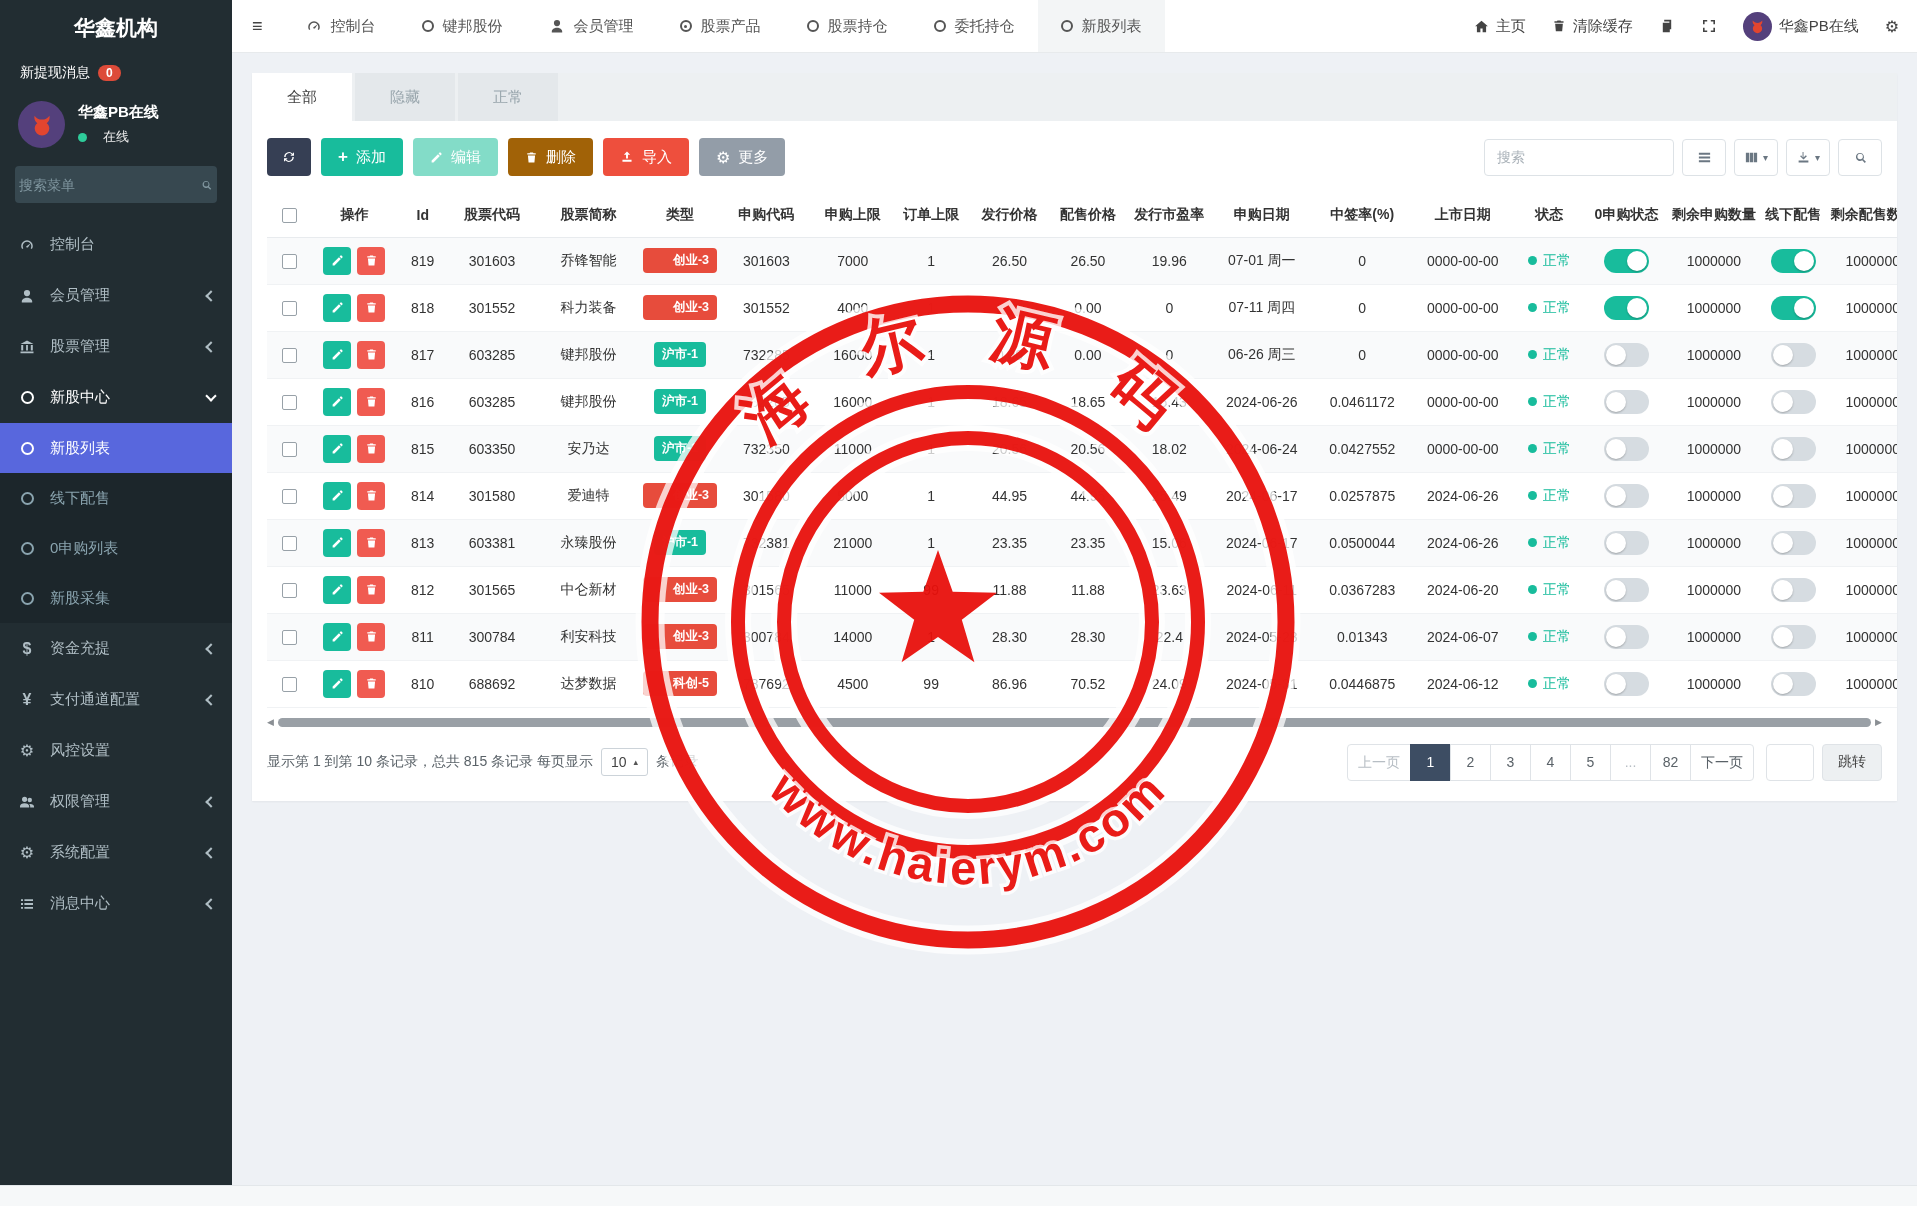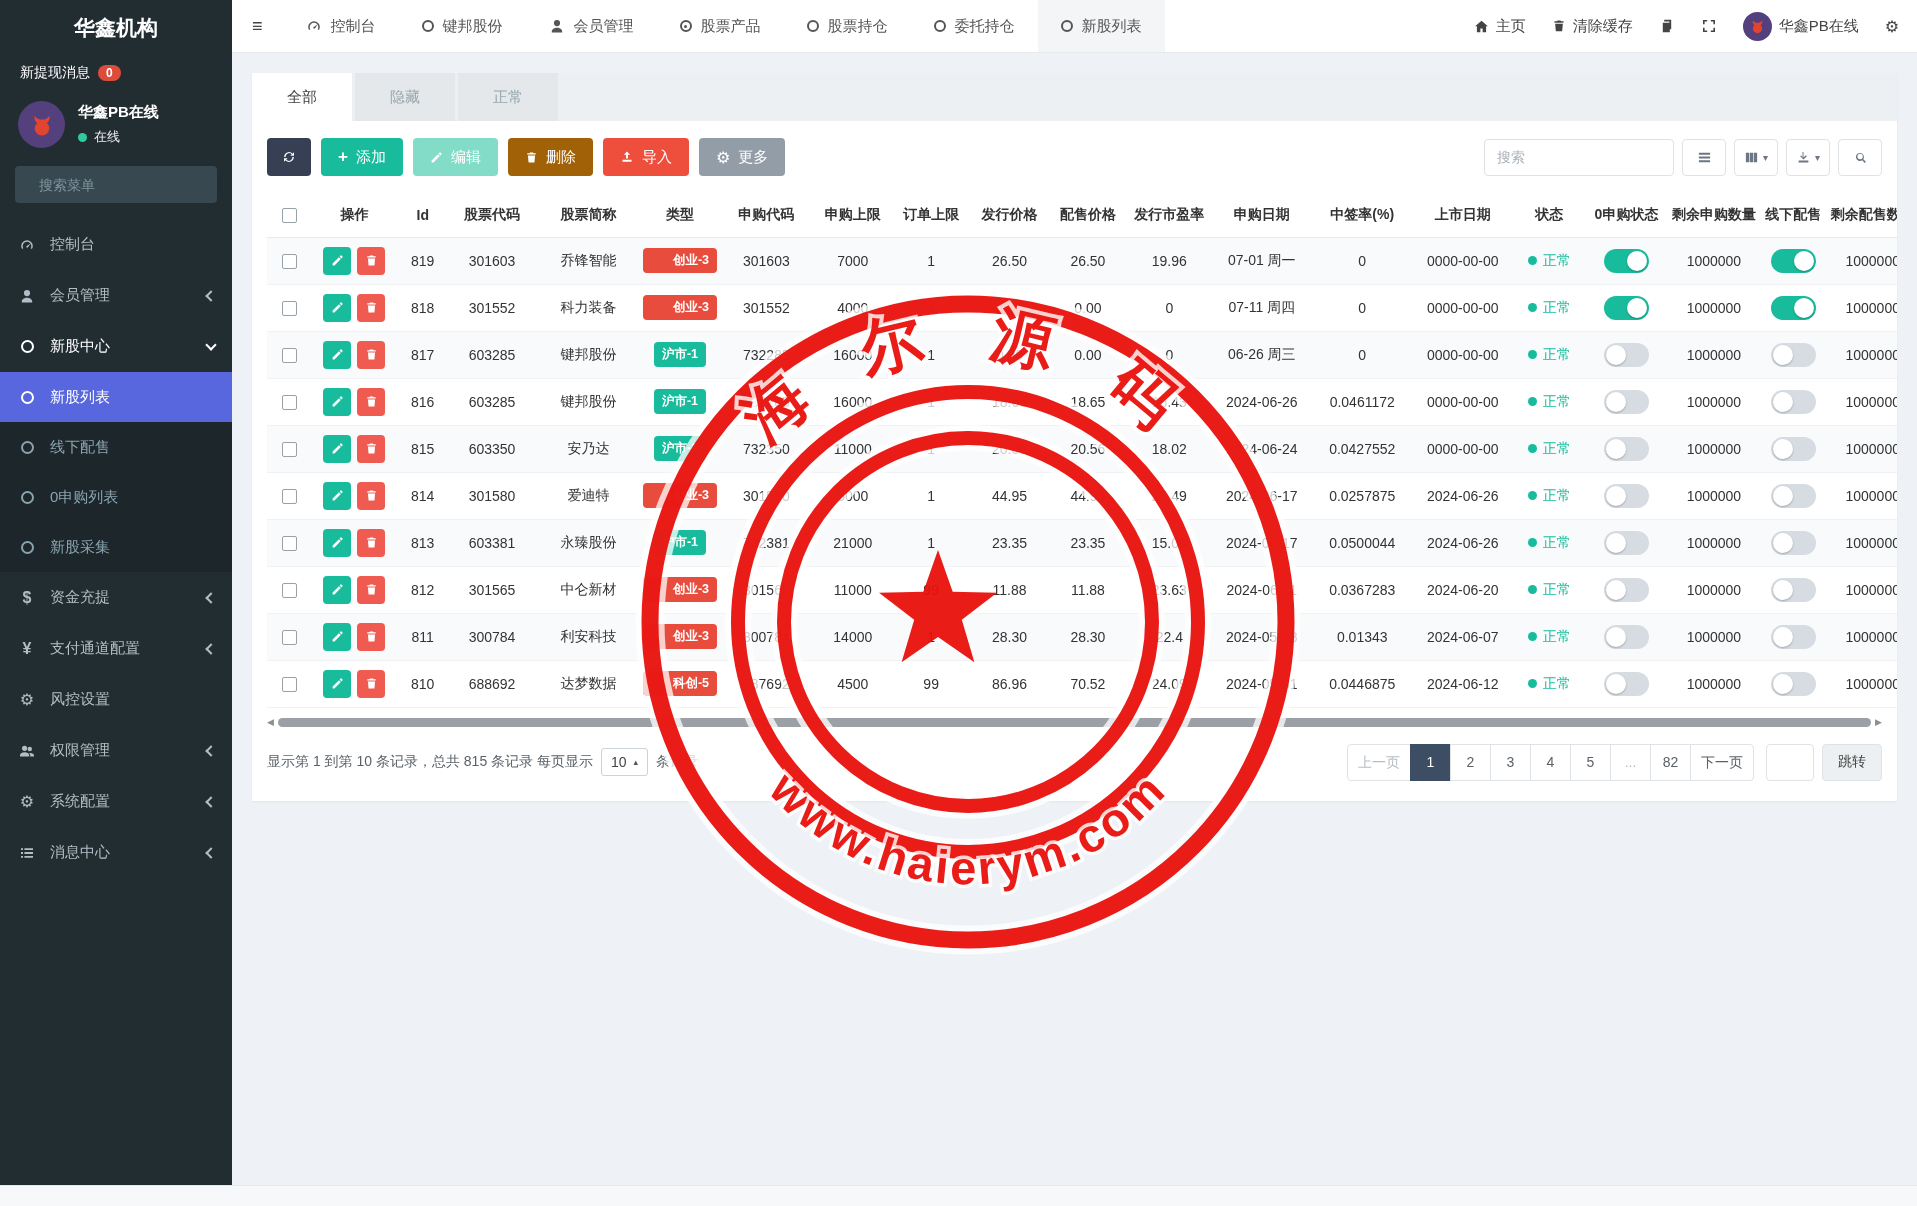--- a/index.html
+++ b/index.html
@@ -14,24 +14,24 @@
     background:#222d32; color:#b0bec5; z-index:4; }
   .brand { height:56px; line-height:56px; text-align:center; color:#fff;
     font-size:21px; font-weight:bold; }
   .notice { padding:8px 20px 6px; color:#fff; font-size:14px; display:flex; align-items:center; gap:8px;}
   .badge-red { background:#dd4b39; color:#fff; border-radius:9px; font-size:12px;
     padding:1px 8px; font-weight:bold; }
   .userpanel { display:flex; align-items:center; gap:13px; padding:13px 18px 10px; }
   .avatar { width:47px; height:47px; border-radius:50%; background:#54407c;
     display:flex; align-items:center; justify-content:center; flex:0 0 auto; }
   .uname { color:#fff; font-size:15px; font-weight:bold; margin-bottom:6px; }
-  .ustatus { color:#eee; font-size:13px; display:flex; align-items:center; gap:7px; }
+  .ustatus { color:#eee; font-size:13px; display:flex; align-items:center; gap:16px; }
   .dot-green { width:9px; height:9px; border-radius:50%; background:#2ecc9a; display:inline-block; }
   .sidebar-search { margin:8px 15px 16px; background:#374850; border-radius:4px;
-    height:37px; display:flex; align-items:center; padding:0 24px; }
+    height:37px; display:flex; align-items:center; padding:0 4px; }
   .sidebar-search input { flex:1; background:transparent; border:none; outline:none;
     color:#cfd8dc; font-size:14px; font-family:inherit; }
   .sidebar-search input::placeholder { color:#7f959e; }
   .sidebar-search svg { color:#7f959e; }
   .menu-item { height:51px; display:flex; align-items:center; gap:13px;
     padding:0 17px; font-size:15px; cursor:pointer; }
   .menu-item .mi-ico { width:20px; display:flex; justify-content:center; align-items:center; }
   .menu-item .chev { margin-left:auto; }
   .menu-item.parent-active { color:#fff; }
   .submenu { background:#1c262b; }
@@ -187,20 +187,29 @@
           </span>
           <span>控制台</span>
         </div>
         <div class="menu-item">
           <span class="mi-ico">
             <svg width="16" height="16" viewBox="0 0 16 16" fill="currentColor">
               <path d="M8 8.2a3.1 3.1 0 1 0 0-6.2 3.1 3.1 0 0 0 0 6.2zm0 1.6c-2.9 0-5.2 1.7-5.2 3.7v.9h10.4v-.9c0-2-2.3-3.7-5.2-3.7z"></path>
             </svg>
           </span>
           <span>会员管理</span>
+          <span class="chev left"></span>
+        </div>
+        <div class="menu-item">
+          <span class="mi-ico">
+            <svg width="16" height="16" viewBox="0 0 16 16" fill="currentColor">
+              <path d="M8 1.5 1.5 5h13zM2.2 6h2v5.4h-2zm4.9 0h1.8v5.4H7.1zm4.7 0h2v5.4h-2zM1.5 12.4h13v1.8h-13z"></path>
+            </svg>
+          </span>
+          <span>股票管理</span>
           <span class="chev left"></span>
         </div>
         <div class="menu-item parent-active">
           <span class="mi-ico">
             <span class="ring"></span>
           </span>
           <span>新股中心</span>
           <span class="chev down"></span>
         </div>
       </nav>

